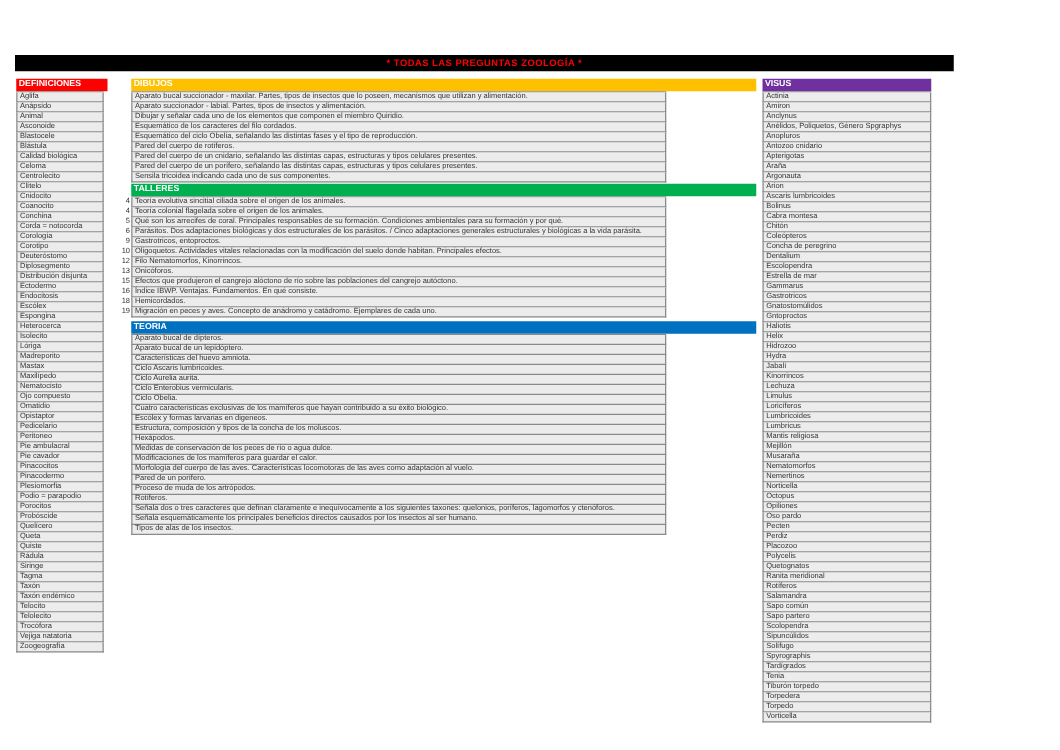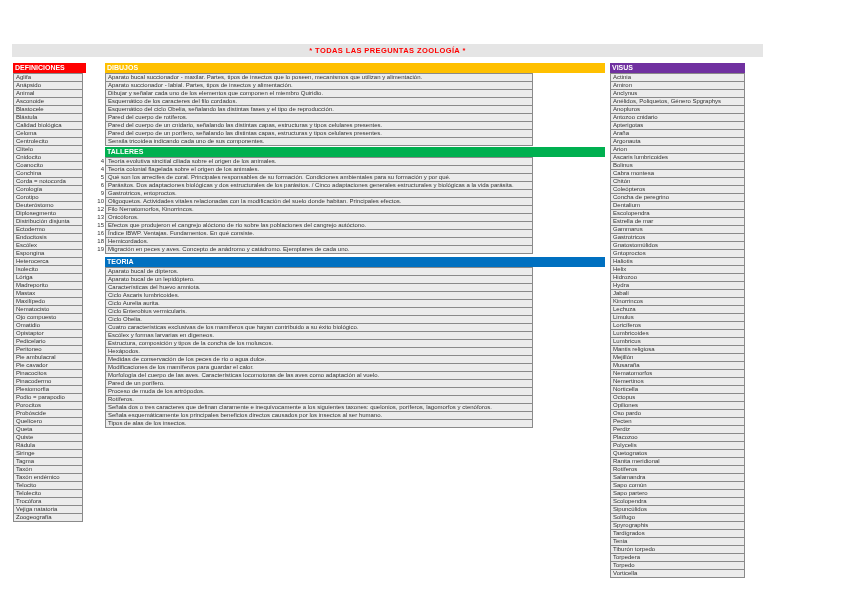--- a/index.html
+++ b/index.html
@@ -29,21 +29,21 @@
     font-size:6px;line-height:6.5px;color:#333333;padding:0 0 0 2px;
     white-space:nowrap;overflow:visible;}
   .num{position:absolute;left:-15px;top:0;width:13px;text-align:right;
     color:#333333;font-size:6px;line-height:6.5px;}
 </style>
 </head>
 <body>
 
 <div id="sheet">
 
-  <div class="banner" style="background-color: #e5e5e5; color: rgb(255, 0, 0);">* TODAS LAS PREGUNTAS ZOOLOGÍA *</div>
+  <div class="banner" style="background-color: #000000; color: rgb(255, 0, 0);">* TODAS LAS PREGUNTAS ZOOLOGÍA *</div>
 
   <div class="col-header hdr-def" style="background-color: rgb(255, 0, 0);">DEFINICIONES</div>
   <div class="col-header hdr-dib" style="background-color: rgb(255, 192, 0);">DIBUJOS</div>
   <div class="col-header hdr-tal" style="background-color: rgb(0, 176, 80);">TALLERES</div>
   <div class="col-header hdr-teo" style="background-color: rgb(0, 112, 192);">TEORIA</div>
   <div class="col-header hdr-vis" style="background-color: rgb(112, 48, 160);">VISUS</div>
 
   <div class="list list-def">
 
       <div class="row">Aglifa</div>

